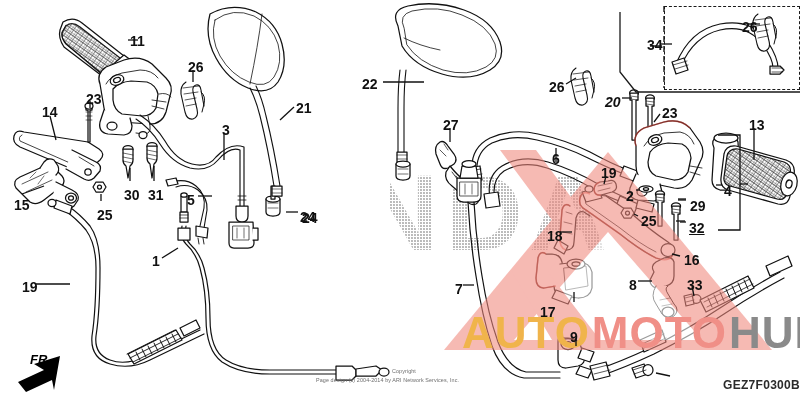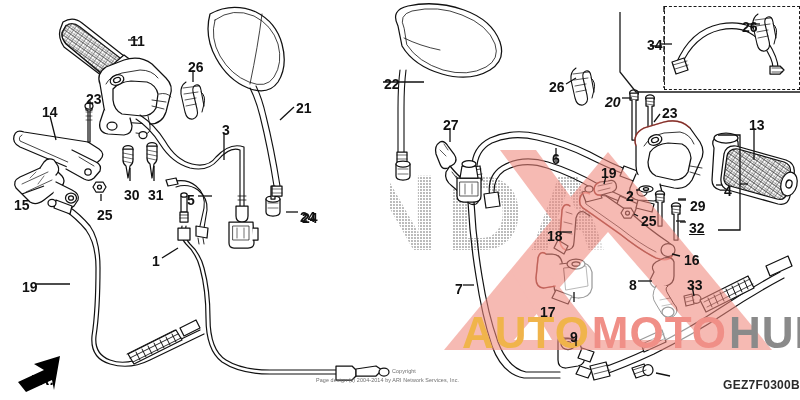--- a/index.html
+++ b/index.html
@@ -1,20 +1,20 @@
 <!DOCTYPE html>
 <html><head>
 <meta charset="utf-8">
 <style>
   html,body{margin:0;padding:0;background:#fff;}
   body{font-family:"Liberation Sans",sans-serif;}
   #stage{position:relative;width:800px;height:400px;background:#ffffff;overflow:hidden;}
   #stage svg.layer{position:absolute;left:0;top:0;width:800px;height:400px;}
   .callout{position:absolute;font-family:"Liberation Sans",sans-serif;font-weight:bold;font-size:14px;color:#111;line-height:1;white-space:nowrap;}
-  #fr-label{position:absolute;font-weight:bold;font-size:15px;color:#000;font-style:italic;margin-top:19px;}
+  #fr-label{position:absolute;font-weight:bold;font-size:13px;color:#000;font-style:italic;}
   #partno{position:absolute;font-size:12px;font-weight:bold;color:#2b2b2b;letter-spacing:.3px;}
   #copy1,#copy2{position:absolute;font-size:5.4px;color:#6d6d6d;white-space:nowrap;letter-spacing:.1px;}
   .wm-letter{font-family:"Liberation Sans",sans-serif;font-weight:bold;}
   #inset-box{position:absolute;border:1.6px dashed #1a1a1a;}
 </style>
 </head>
 <body>
 
 <div id="stage">
 
@@ -446,21 +446,21 @@
       <path d="M574 302 L574 292"></path>
       <path d="M576 338 L576 346"></path>
       <path d="M670 376 L656 373"></path>
     </g>
   </svg>
 
   <div id="callout-host">
       <div class="callout" style="left: 130px; top: 34px;">11</div>
       <div class="callout" style="left: 188px; top: 60px;">26</div>
       <div class="callout" style="left: 296px; top: 101px;">21</div>
-      <div class="callout" style="left: 384px; top: 77px;">22</div>
+      <div class="callout" style="left: 362px; top: 77px;">22</div>
       <div class="callout" style="left: 549px; top: 80px;">26</div>
       <div class="callout" style="left: 605px; top: 95px; font-style: italic;">20</div>
       <div class="callout" style="left: 647px; top: 38px;">34</div>
       <div class="callout" style="left: 742px; top: 20px;">26</div>
       <div class="callout" style="left: 86px; top: 92px;">23</div>
       <div class="callout" style="left: 42px; top: 105px;">14</div>
       <div class="callout" style="left: 222px; top: 123px;">3</div>
       <div class="callout" style="left: 443px; top: 118px;">27</div>
       <div class="callout" style="left: 749px; top: 118px;">13</div>
       <div class="callout" style="left: 552px; top: 152px;">6</div>

